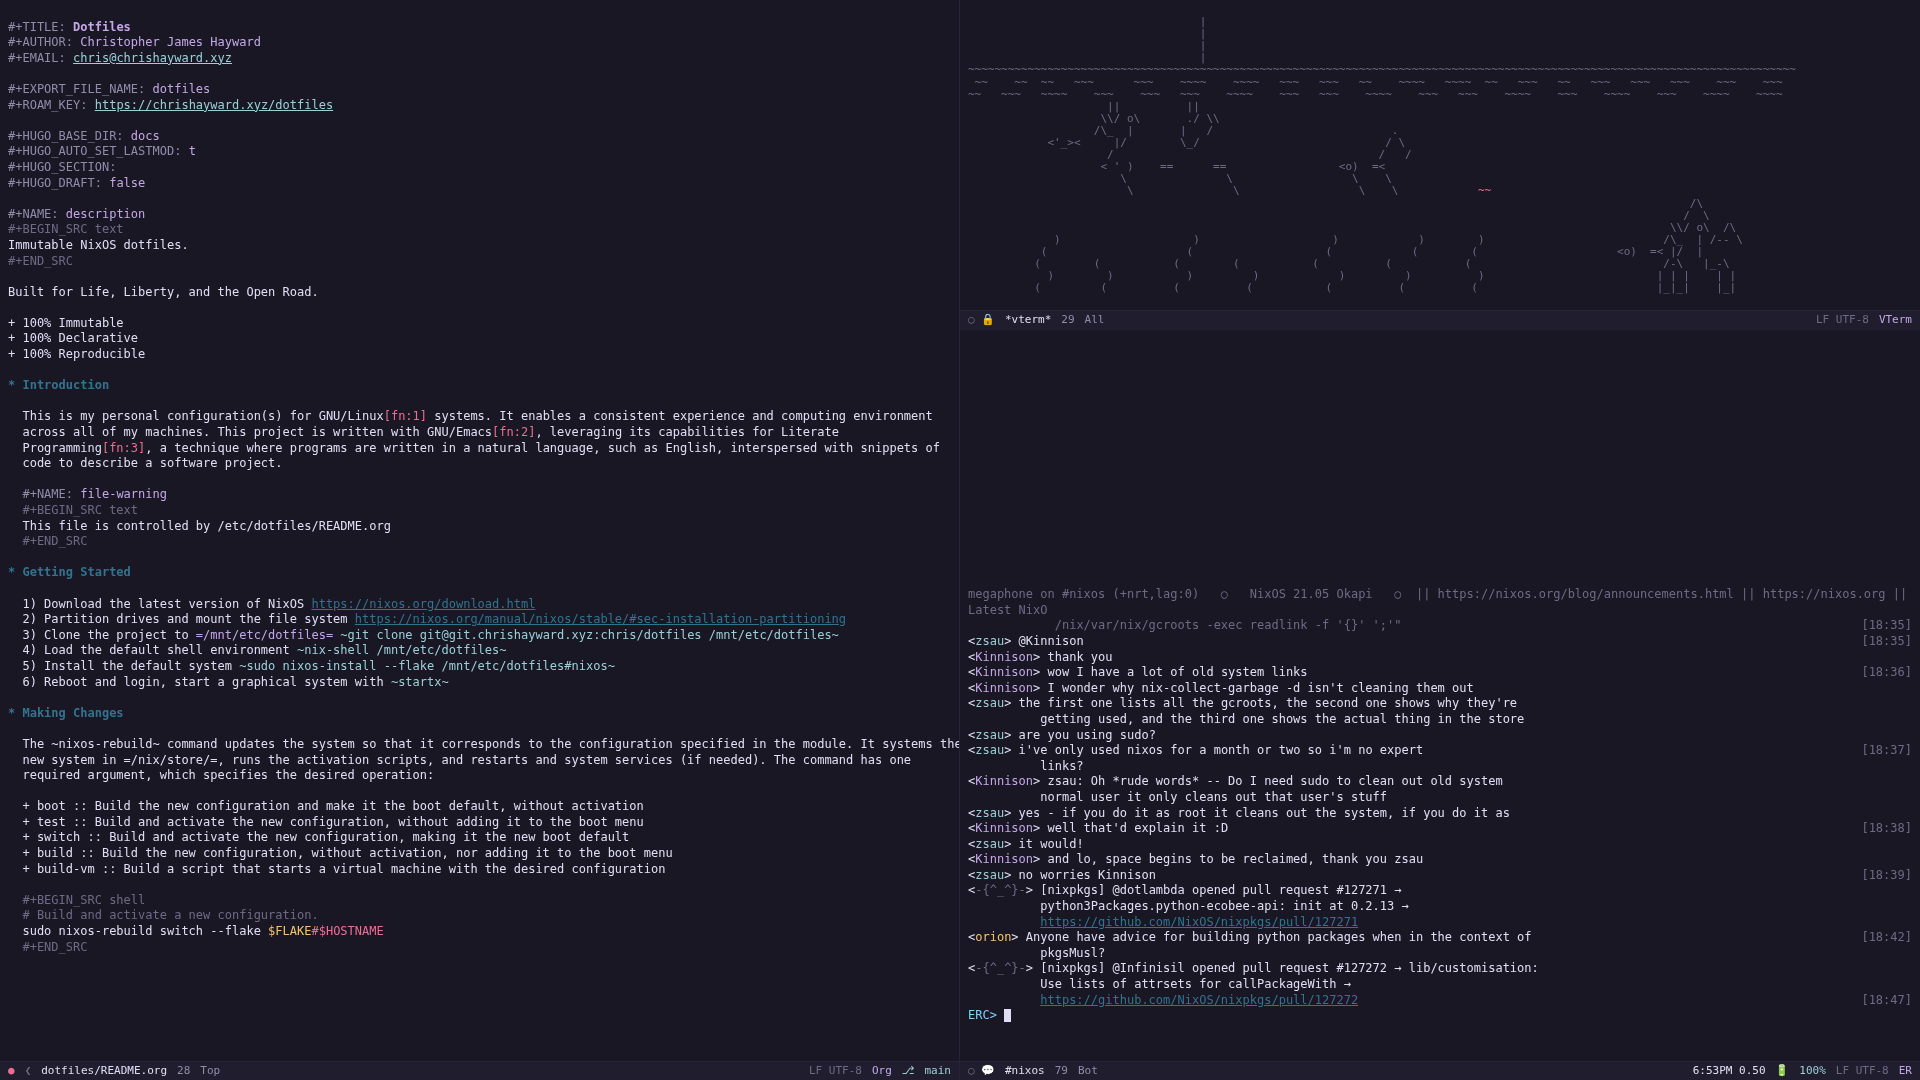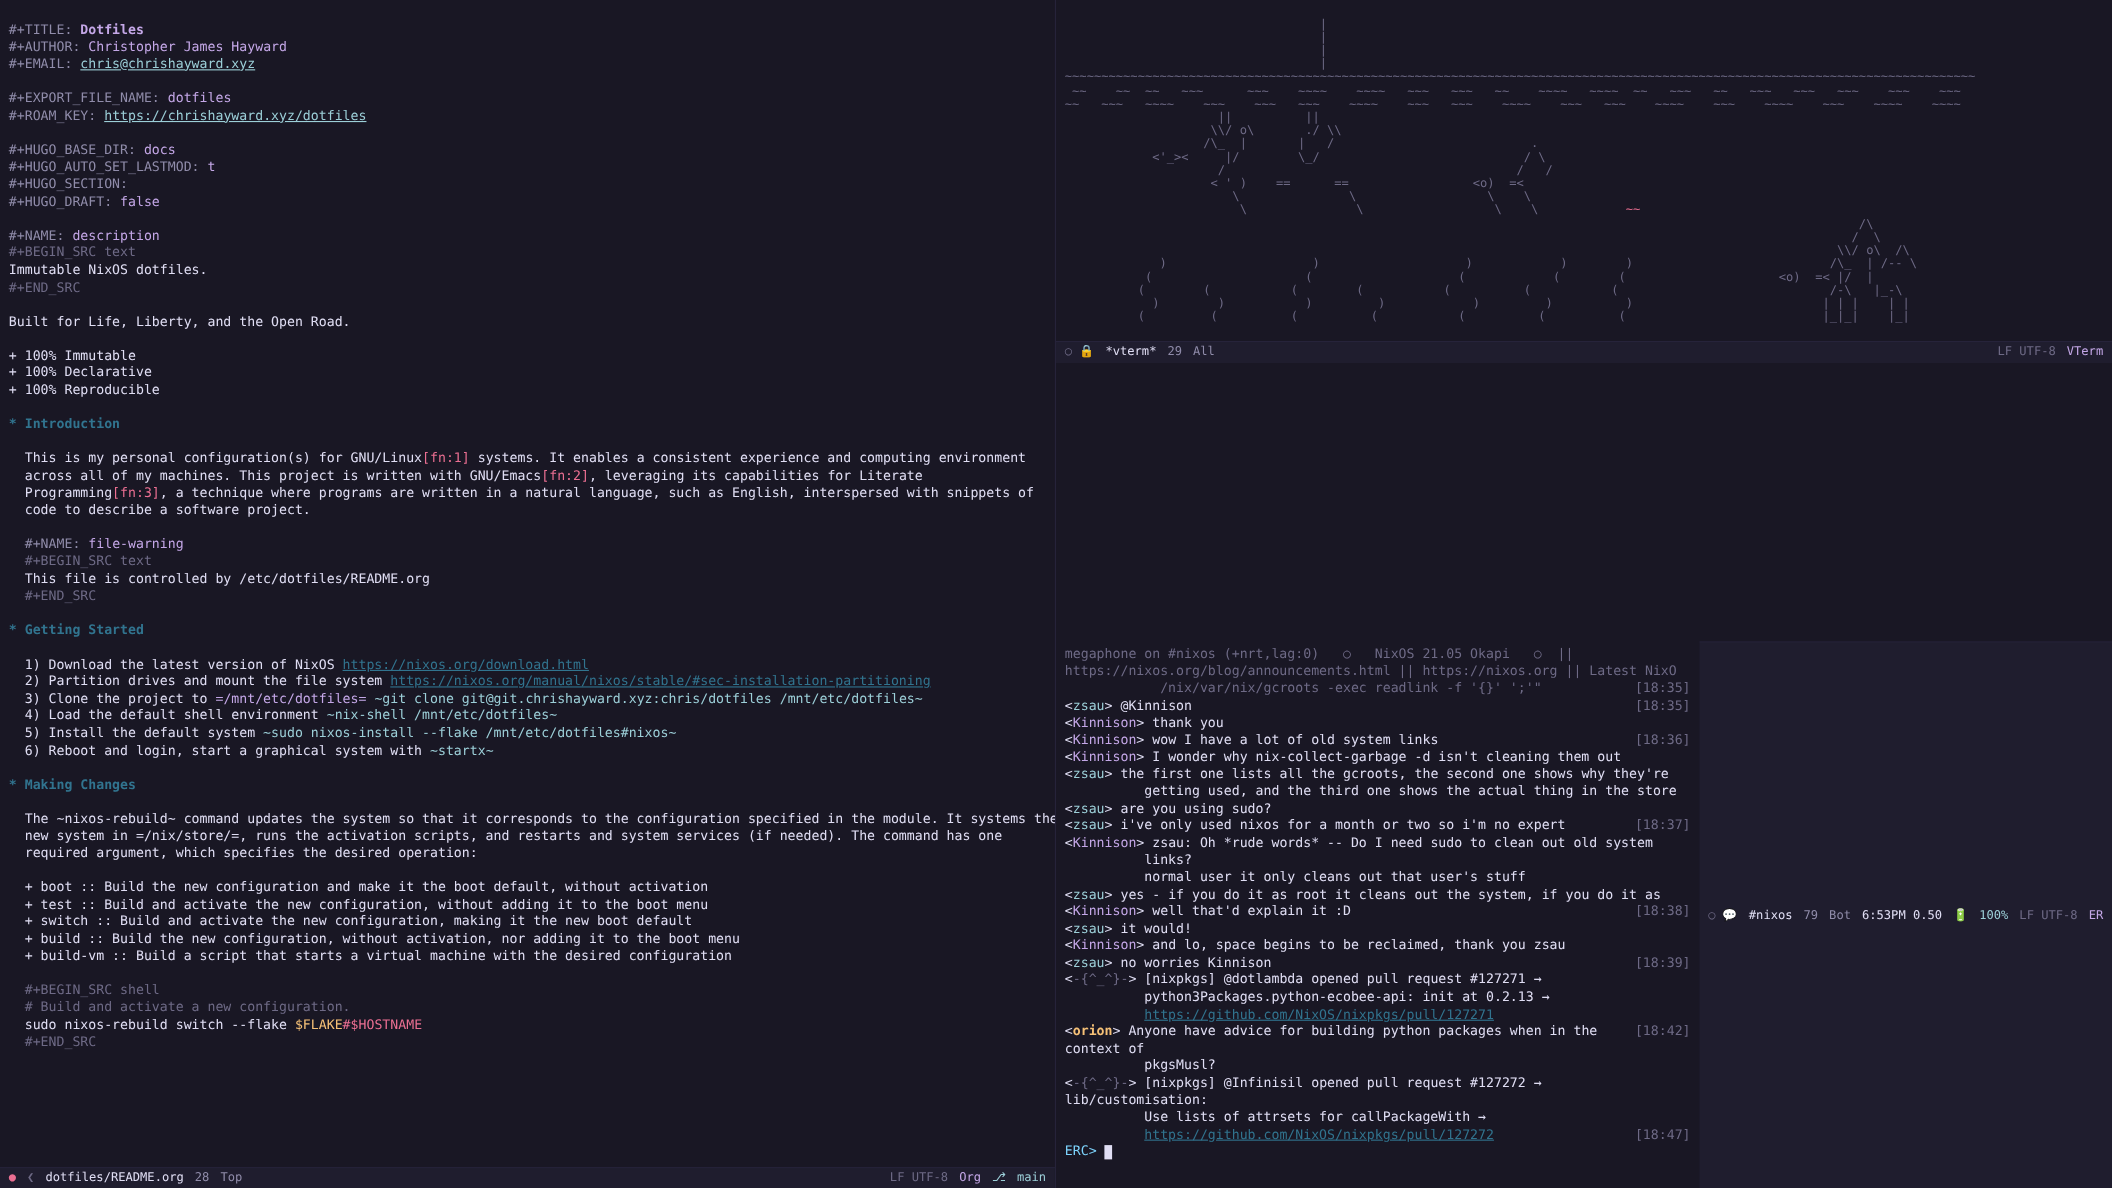--- a/index.html
+++ b/index.html
@@ -54,38 +54,38 @@
 .fn { color: #eb6f92; }
 .code-inline { color: #c4a7e7; }
 .cmd { color: #9ccfd8; }
 .comment { color: #6e6a86; }
 .var { color: #f6c177; }
 .hostname { color: #eb6f92; }
 .text-body { color: #e0def4; margin-top: 20px; }
 .irc-time { color: #6e6a86; float: right; }
 .irc-nick1 { color: #9ccfd8; }
 .irc-nick2 { color: #c4a7e7; }
-.irc-nick3 { color: #f6c177; font-weight: bold; }
+.irc-nick3 { color: #f6c177; }
 .irc-system { color: #6e6a86; }
 .irc-line { white-space: pre-wrap; }
 .erc-prompt { color: #7dd3fc; }
 .cursor { background: #e0def4; width: 7px; height: 13px; display: inline-block; vertical-align: middle; }
 .ascii-art { color: #6e6a86; white-space: pre; font-size: 11px; line-height: 1.1; }
 .divider-bar { background: #1f1d2e; padding: 2px 8px; display: flex; align-items: center; gap: 10px; border-top: 1px solid #26233a; font-size: 11px; }
 .divider-bar .right { margin-left: auto; display: flex; gap: 10px; }
 .muted { color: #6e6a86; }
 .buf-name { color: #e0def4; }
 .pos { color: #908caa; }
 .modified-dot { color: #eb6f92; }
 .vc { color: #9ccfd8; }
 .mode-name { color: #c4a7e7; }
 .clock { color: #e0def4; }
 .battery { color: #9ccfd8; }
 .right-top { flex: 0 0 54%; overflow: hidden; }
-.right-bottom { flex: 1; overflow: hidden; display: flex; flex-direction: row; }
+.right-bottom { flex: 1; overflow: hidden; display: flex; flex-direction: column; }
 </style>
 </head>
 <body>
 
 <div class="pane-left">
   <div class="buffer">
 <span><span class="kw">#+TITLE:</span> <span class="title-val">Dotfiles</span></span>
 <span><span class="kw">#+AUTHOR:</span> <span class="val">Christopher James Hayward</span></span>
 <span><span class="kw">#+EMAIL:</span> <span class="link">chris@chrishayward.xyz</span></span>
 
@@ -206,22 +206,22 @@
       <div class="irc-line"><span class="irc-time">[18:35]</span><span class="muted">            /nix/var/nix/gcroots -exec readlink -f '{}' ';'"</span></div>
       <div id="irc-lines">
           <div class="irc-line"><span class="irc-time">[18:35]</span>&lt;<span class="irc-nick1">zsau</span>&gt; <span class="text-body">@Kinnison</span></div>
           <div class="irc-line">&lt;<span class="irc-nick2">Kinnison</span>&gt; <span class="text-body">thank you</span></div>
           <div class="irc-line"><span class="irc-time">[18:36]</span>&lt;<span class="irc-nick2">Kinnison</span>&gt; <span class="text-body">wow I have a lot of old system links</span></div>
           <div class="irc-line">&lt;<span class="irc-nick2">Kinnison</span>&gt; <span class="text-body">I wonder why nix-collect-garbage -d isn't cleaning them out</span></div>
           <div class="irc-line">&lt;<span class="irc-nick1">zsau</span>&gt; <span class="text-body">the first one lists all the gcroots, the second one shows why they're</span></div>
           <div class="irc-line"><span class="text-body">          getting used, and the third one shows the actual thing in the store</span></div>
           <div class="irc-line">&lt;<span class="irc-nick1">zsau</span>&gt; <span class="text-body">are you using sudo?</span></div>
           <div class="irc-line"><span class="irc-time">[18:37]</span>&lt;<span class="irc-nick1">zsau</span>&gt; <span class="text-body">i've only used nixos for a month or two so i'm no expert</span></div>
+          <div class="irc-line"><span class="text-body">          links?</span></div>
           <div class="irc-line">&lt;<span class="irc-nick2">Kinnison</span>&gt; <span class="text-body">zsau: Oh *rude words* -- Do I need sudo to clean out old system</span></div>
-          <div class="irc-line"><span class="text-body">          links?</span></div>
           <div class="irc-line"><span class="text-body">          normal user it only cleans out that user's stuff</span></div>
           <div class="irc-line">&lt;<span class="irc-nick1">zsau</span>&gt; <span class="text-body">yes - if you do it as root it cleans out the system, if you do it as</span></div>
           <div class="irc-line"><span class="irc-time">[18:38]</span>&lt;<span class="irc-nick2">Kinnison</span>&gt; <span class="text-body">well that'd explain it :D</span></div>
           <div class="irc-line">&lt;<span class="irc-nick1">zsau</span>&gt; <span class="text-body">it would!</span></div>
           <div class="irc-line">&lt;<span class="irc-nick2">Kinnison</span>&gt; <span class="text-body">and lo, space begins to be reclaimed, thank you zsau</span></div>
           <div class="irc-line"><span class="irc-time">[18:39]</span>&lt;<span class="irc-nick1">zsau</span>&gt; <span class="text-body">no worries Kinnison</span></div>
           <div class="irc-line">&lt;<span class="irc-system">-{^_^}-</span>&gt; <span class="text-body">[nixpkgs] @dotlambda opened pull request #127271 →</span></div>
           <div class="irc-line"><span class="text-body">          python3Packages.python-ecobee-api: init at 0.2.13 →</span></div>
           <div class="irc-line">          <span class="url">https://github.com/NixOS/nixpkgs/pull/127271</span></div>
           <div class="irc-line"><span class="irc-time">[18:42]</span>&lt;<span class="irc-nick3">orion</span>&gt; <span class="text-body">Anyone have advice for building python packages when in the context of</span></div>

